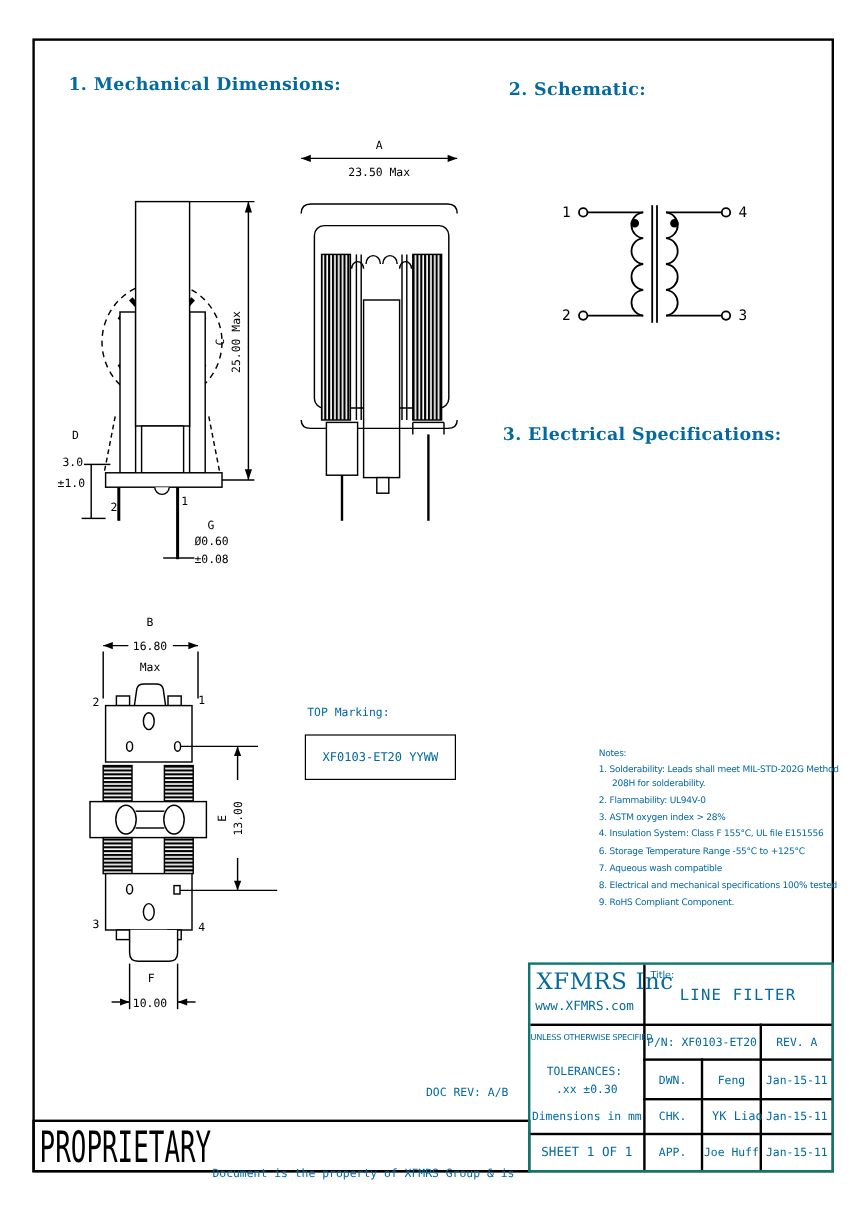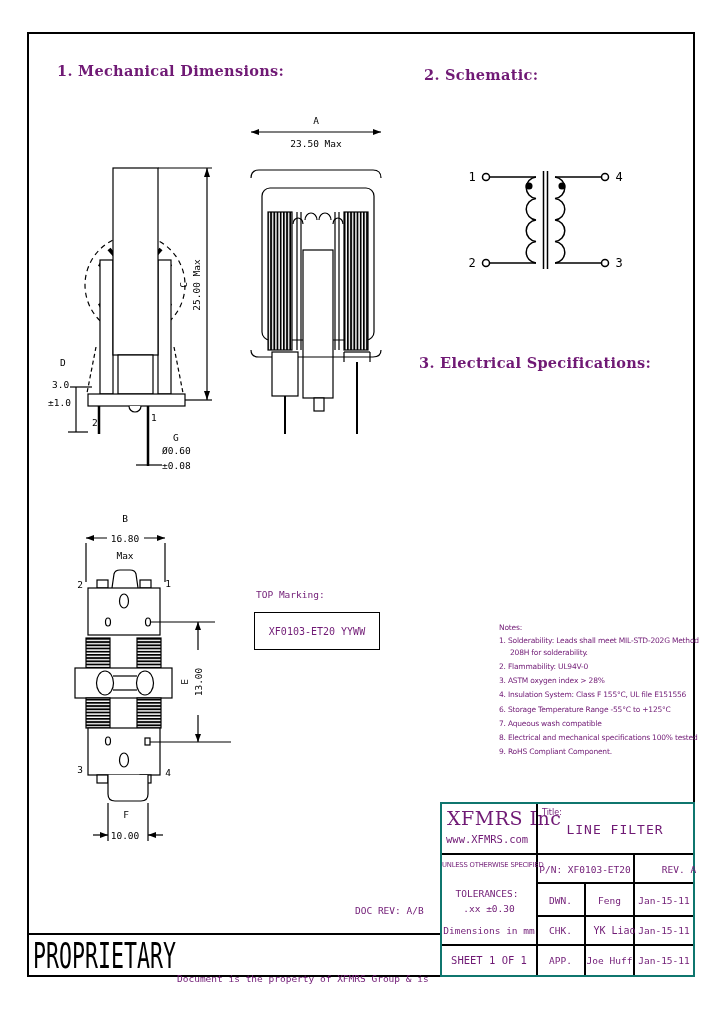--- a/index.html
+++ b/index.html
@@ -1,16 +1,16 @@
 <!DOCTYPE html>
 <html><head>
 <meta charset="utf-8">
 <style>
   html,body{margin:0;padding:0;background:#fff;}
-  .page{position:relative;width:720px;height:1012px;background:#fff;color:#701a75;
+  .page{position:relative;width:720px;height:1012px;background:#fff;color:#0369a1;
         font-family:"DejaVu Sans Mono",monospace;overflow:hidden;}
   .abs{position:absolute;}
   .frame{border:2px solid #000;box-sizing:border-box;}
   .h{font-family:"DejaVu Serif",serif;font-weight:bold;font-size:14.5px;letter-spacing:.3px;white-space:pre;}
   .cad{font-size:10.5px;line-height:12px;white-space:pre;}
   .spec-line{margin-bottom:17px;}
   .notes{font-family:"DejaVu Sans",sans-serif;font-size:7.5px;letter-spacing:-.2px;line-height:1.5;}
   .notes .nt{margin-bottom:2px;}
   .note-item{padding-left:11px;text-indent:-11px;margin-bottom:3px;}
   .mark-label{font-size:9.5px;white-space:pre;}
@@ -249,21 +249,21 @@
     <div class="tb-line" style="left:142px;top:78px;width:2px;height:93px;"></div>
     <div class="tb-line" style="left:191px;top:49px;width:2px;height:122px;"></div>
 
     <div class="tbt" style="left:5px;top:3px;font-family:'DejaVu Serif',serif;font-size:19px;letter-spacing:.5px;">XFMRS Inc</div>
     <div class="tbt" style="left:4px;top:29px;font-size:10.5px;">www.XFMRS.com</div>
     <div class="tbt" style="left:100px;top:4px;font-size:8px;font-family:'DejaVu Sans',sans-serif;">Title:</div>
     <div class="tbt ctr" style="left:95px;top:18px;width:156px;font-size:13px;letter-spacing:1px;">LINE FILTER</div>
 
     <div class="tbt ctr" style="left:0;top:57px;width:94px;font-size:6.8px;font-family:'DejaVu Sans',sans-serif;letter-spacing:-.2px;">UNLESS OTHERWISE SPECIFIED</div>
     <div class="tbt ctr" style="left:95px;top:60px;width:96px;font-size:9.5px;">P/N: XF0103-ET20</div>
-    <div class="tbt ctr" style="left:193px;top:60px;width:58px;font-size:9.5px;margin-left:15px;">REV. A</div>
+    <div class="tbt ctr" style="left:193px;top:60px;width:58px;font-size:9.5px;">REV. A</div>
 
     <div class="tbt ctr" style="left:0;top:84px;width:90px;font-size:9.5px;">TOLERANCES:</div>
     <div class="tbt ctr" style="left:0;top:99px;width:94px;font-size:9.5px;">.xx ±0.30</div>
     <div class="tbt ctr" style="left:0;top:121px;width:94px;font-size:9.5px;">Dimensions in mm</div>
     <div class="tbt ctr" style="left:0;top:150px;width:94px;font-size:10.5px;">SHEET 1 OF 1</div>
 
     <div class="tbt ctr" style="left:95px;top:91px;width:47px;font-size:9.5px;">DWN.</div>
     <div class="tbt ctr" style="left:144px;top:91px;width:47px;font-size:9.5px;">Feng</div>
     <div class="tbt ctr" style="left:193px;top:91px;width:58px;font-size:9.5px;">Jan-15-11</div>
 

